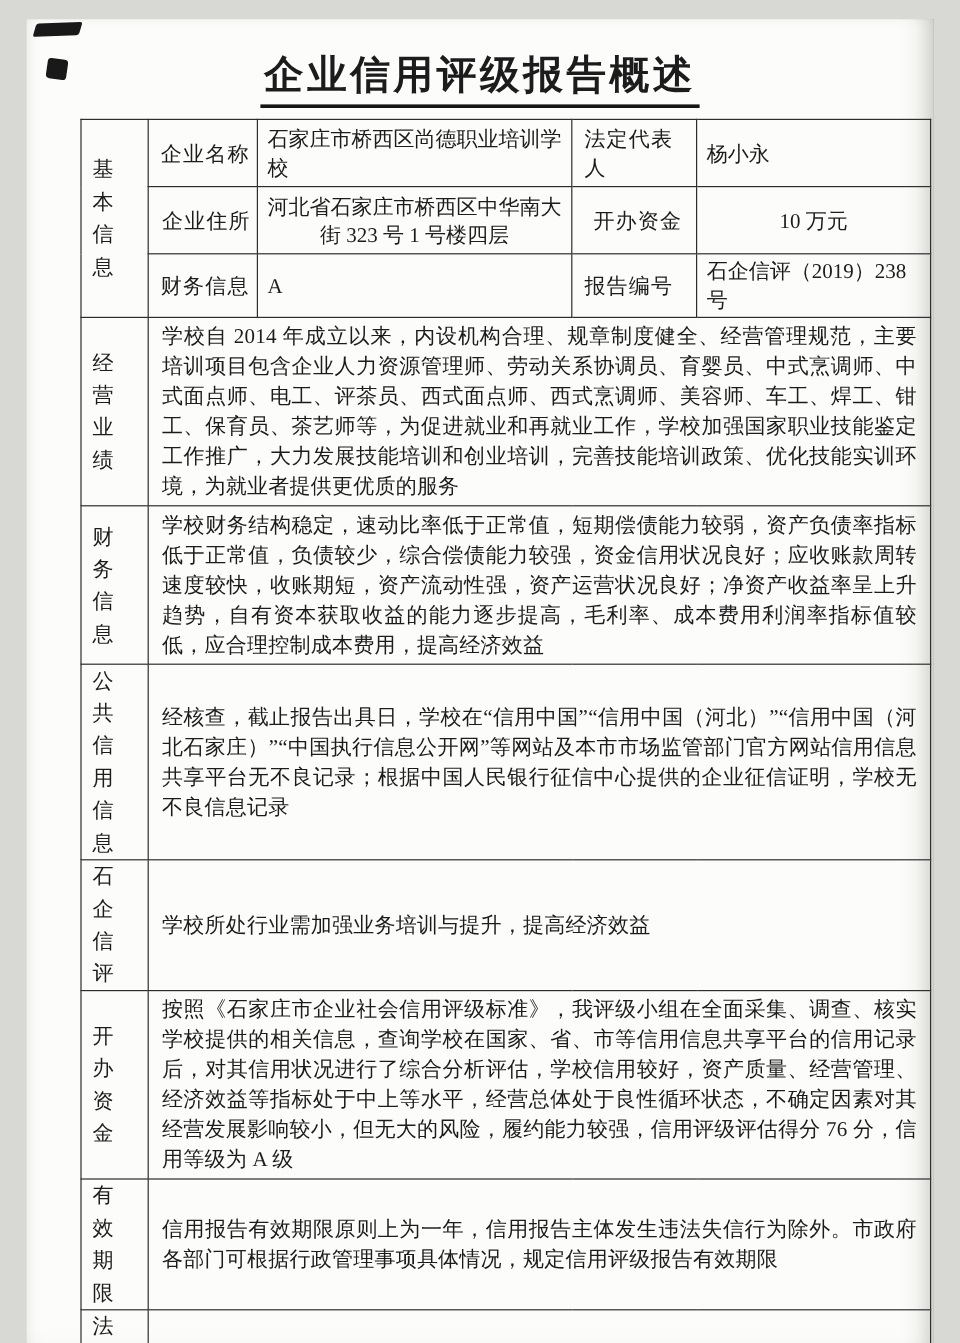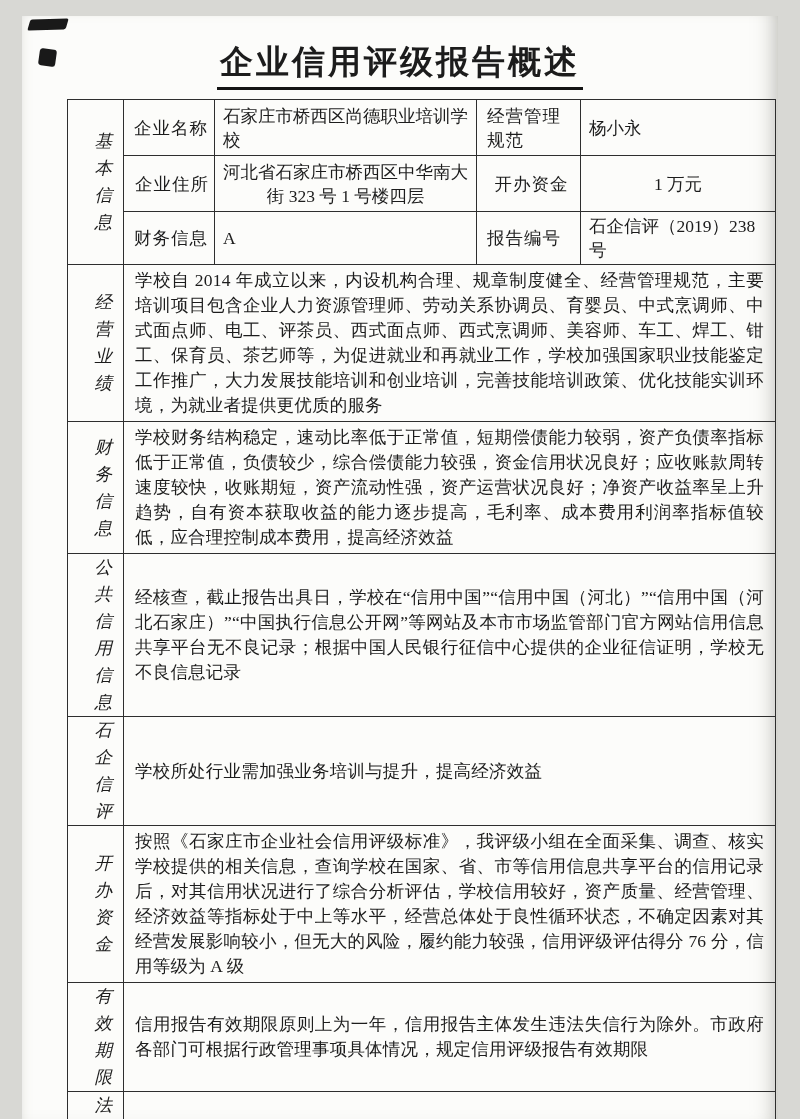--- a/index.html
+++ b/index.html
@@ -24,23 +24,22 @@
     display:inline-block;
     font-size:33px;font-weight:700;letter-spacing:3px;
     border-bottom:3px solid #141414;padding:0 3px 2px;
   }
 
   .tables{position:absolute;left:45px;top:83px;width:708px;}
   table{border-collapse:collapse;table-layout:fixed;width:708px;}
   td{border:1.6px solid #2e2e2e;vertical-align:middle;font-size:17.5px;}
 
   td.sec-label{
-    text-align:right;line-height:27px;letter-spacing:2px;
+    text-align:left;line-height:27px;letter-spacing:2px;
     padding:0 9px;
-    font-style:italic;
   }
   td.field-label{padding:0 4px 0 10px;letter-spacing:1px;}
   td.field-value{padding:2px 8px;line-height:24px;}
   td.content{
     padding:3px 11px;line-height:25px;text-align:justify;
     letter-spacing:.2px;
   }
 
   tr.r-name{height:56px;}
   tr.r-addr{height:56px;text-align:center;}
@@ -73,28 +72,28 @@
           <col style="width:91px">
           <col style="width:262px">
           <col style="width:104px">
           <col style="width:195px">
       </colgroup>
       <tbody>
           <tr class="r-name">
         <td class="sec-label" rowspan="3">基本信息</td>
         <td class="field-label">企业名称</td>
         <td class="field-value">石家庄市桥西区尚德职业培训学校</td>
-        <td class="field-label">经营管理规范</td>
+        <td class="field-label">法定代表人</td>
         <td class="field-value">杨小永</td>
       </tr>
       <tr class="r-addr">
         <td class="field-label">企业住所</td>
         <td class="field-value">河北省石家庄市桥西区中华南大街 323 号 1 号楼四层</td>
         <td class="field-label">开办资金</td>
-        <td class="field-value">1 万元</td>
+        <td class="field-value">10 万元</td>
       </tr>
       <tr class="r-grade">
         <td class="field-label">财务信息</td>
         <td class="field-value">A</td>
         <td class="field-label">报告编号</td>
         <td class="field-value">石企信评（2019）238 号</td>
       </tr>
 
       <tr class="h-biz">
         <td class="sec-label">经营业绩</td>

